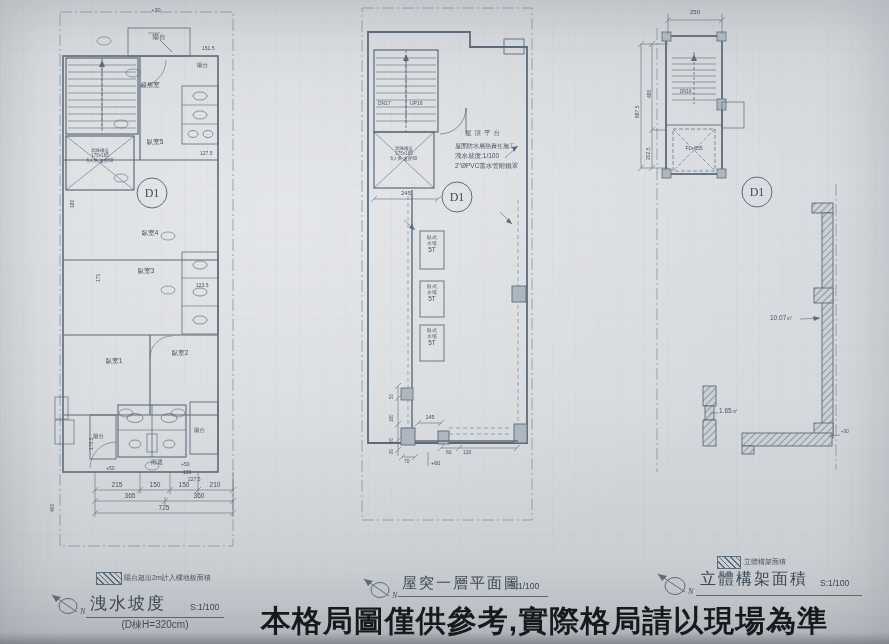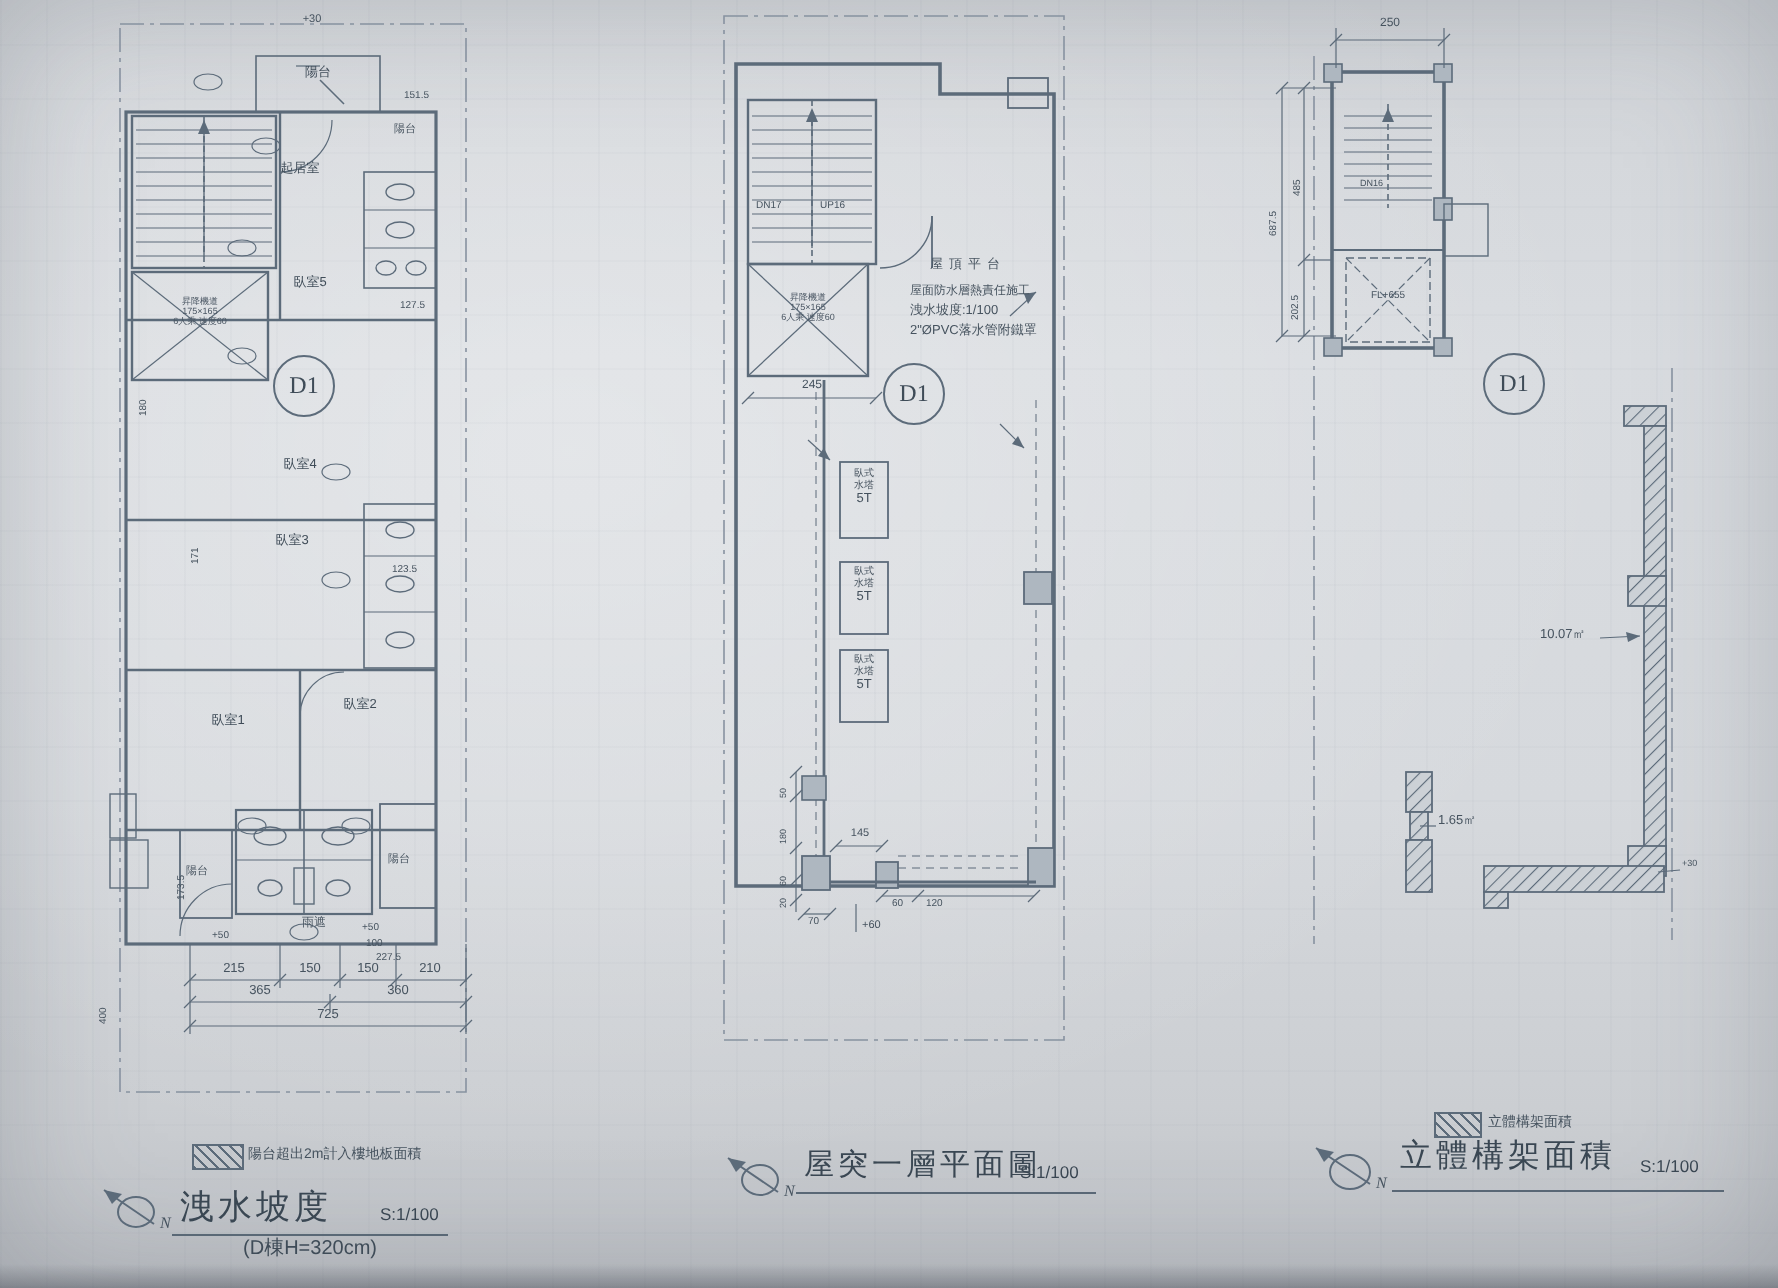--- a/index.html
+++ b/index.html
@@ -415,14 +415,15 @@
 <span class="t fs8" style="left:510px;top:582px;color:#3a4753">S:1/100</span>
 <div class="uline" style="left:398px;top:596px;width:150px"></div>
 
 <div class="swatch" style="left:717px;top:556px;width:22px;height:11px"></div>
 <span class="t fs7" style="left:744px;top:558px">立體構架面積</span>
 <span class="t north-n" style="left:688px;top:588px">N</span>
 <span class="t title" style="left:700px;top:571px;font-size:16px">立體構架面積</span>
 <span class="t fs8" style="left:820px;top:579px;color:#3a4753">S:1/100</span>
 <div class="uline" style="left:696px;top:595px;width:166px"></div>
 
+<div class="disclaimer">本格局圖僅供參考,實際格局請以現場為準</div>
 
 </div>
 
 </body></html>

